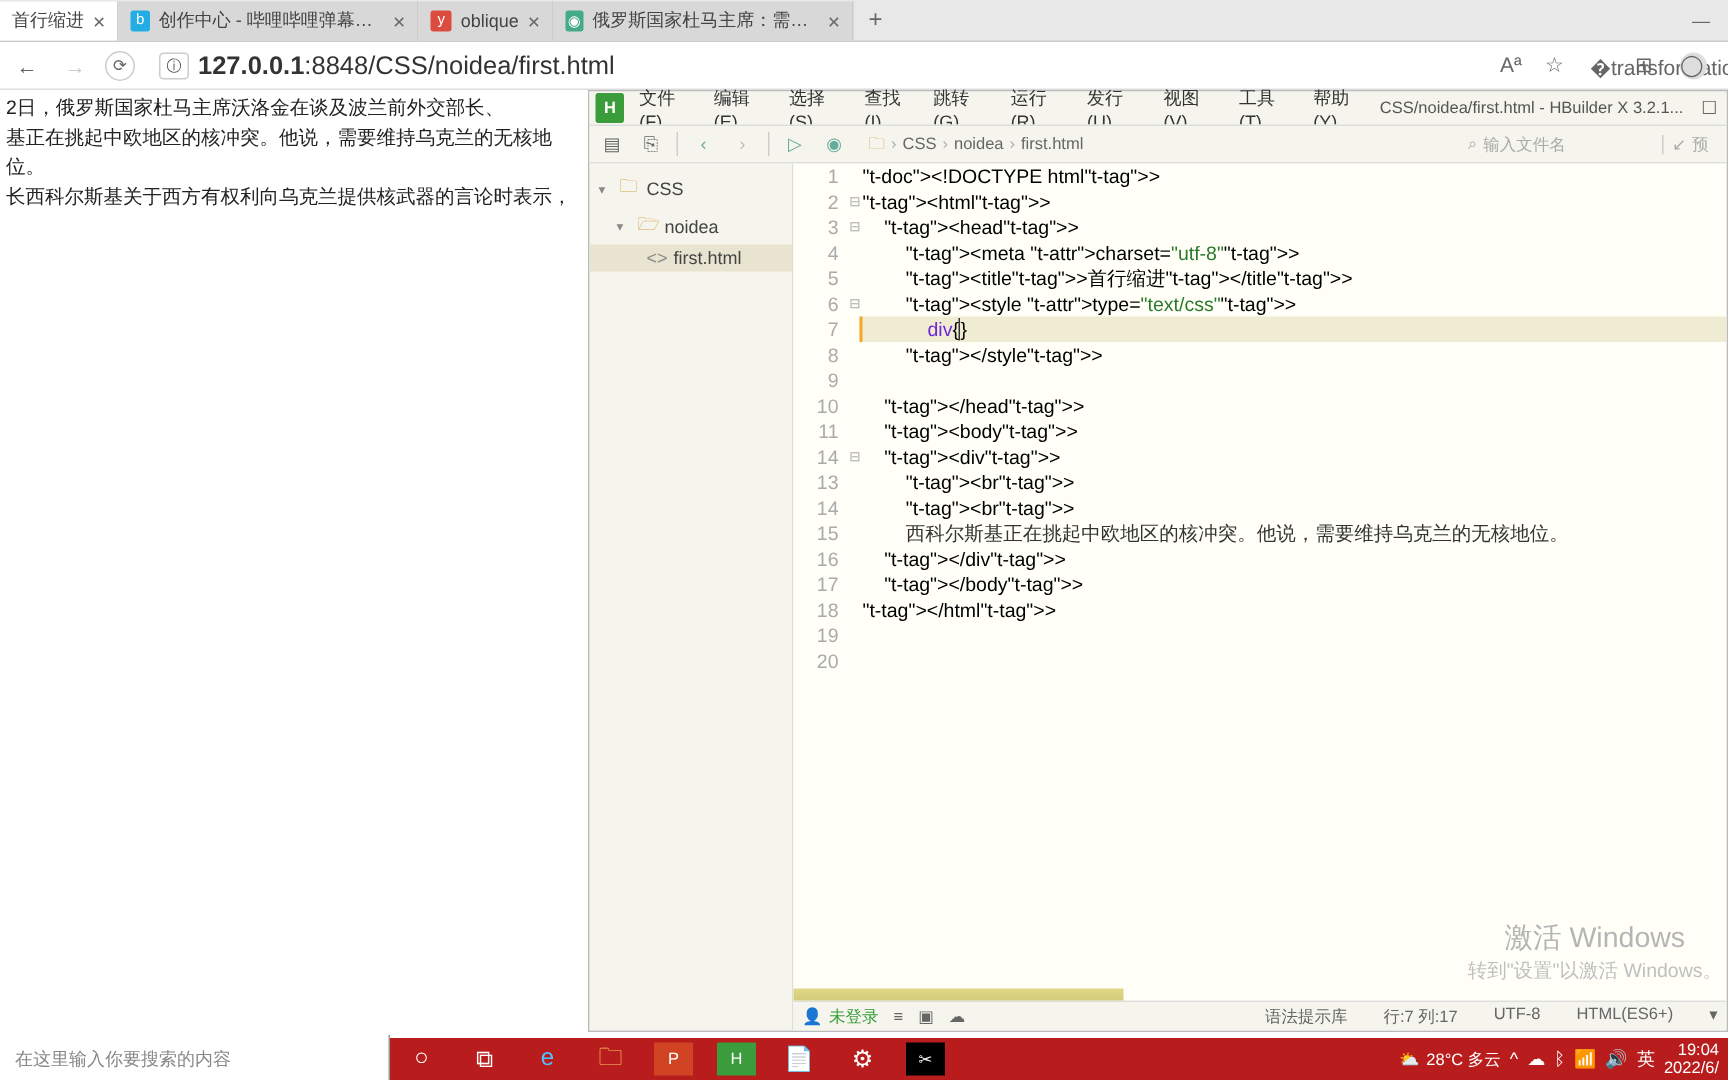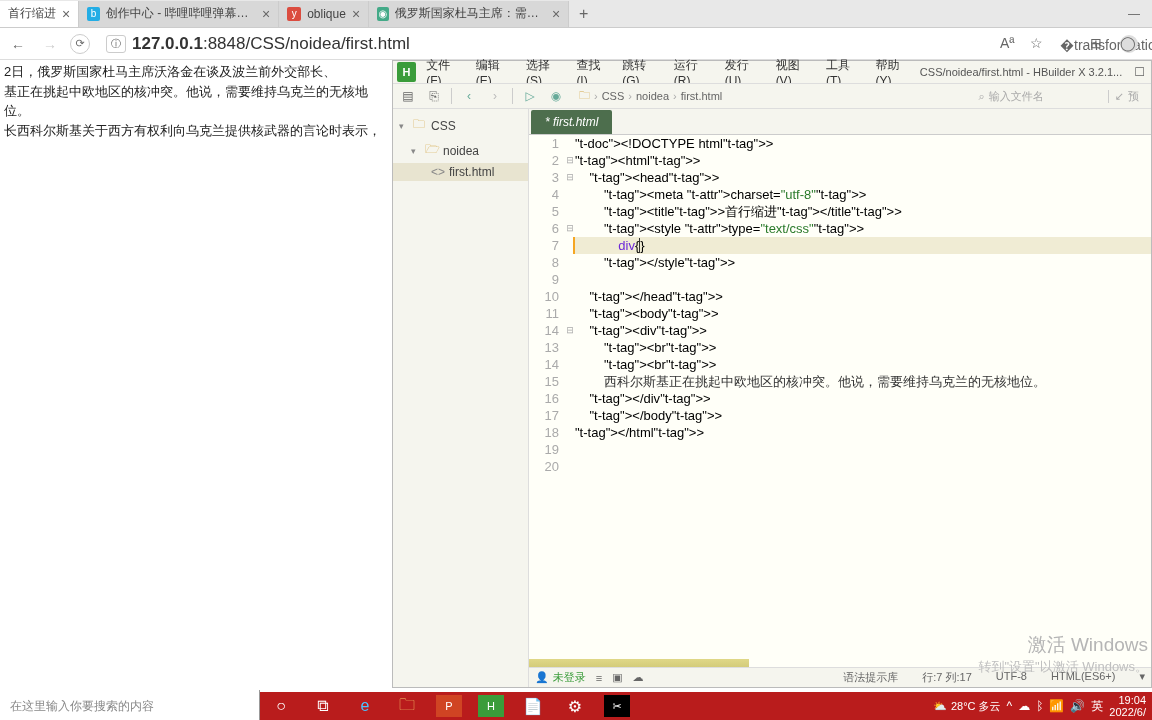--- a/index.html
+++ b/index.html
@@ -54,21 +54,21 @@
 .codelines{flex:1;background:#fffff8;position:relative}
 .cl{height:17px;white-space:pre}
 .cl.hl{background:#f0ecd4;border-left:2px solid #f5a623;margin-left:-2px;padding-left:0}
 .t-attr{color:#6d28d9}
 .t-str{color:#2a7a2a}
 .t-txt{color:#333}
 .ide-status{height:20px;border-top:1px solid #ddd;background:#f5f5ee;display:flex;align-items:center;font-size:11px;color:#666;padding:0 6px;gap:10px}
 .status-user{display:flex;align-items:center;gap:4px;color:#3a9c3a}
 .status-right{margin-left:auto;display:flex;gap:24px}
 .hscroll{height:8px;background:linear-gradient(#e0d888,#d4cc7a);position:absolute;bottom:20px;left:136px;width:220px}
-.watermark{position:absolute;right:4px;bottom:44px;text-align:right;color:#bfbfbf;font-size:13px}
+.watermark{position:absolute;right:4px;bottom:64px;text-align:center;color:#bfbfbf;font-size:13px}
 .watermark .big{font-size:19px;color:#b5b5b5}
 .taskbar{position:absolute;bottom:0;left:0;right:0;height:28px;background:#b91c1c;display:flex;align-items:center;color:#fff}
 .task-search{flex:0 0 260px;height:32px;background:#fff;color:#888;display:flex;align-items:center;padding:0 10px;font-size:12px;border-right:1px solid #999}
 .task-icons{display:flex;align-items:center;height:32px}
 .task-ico{width:42px;height:32px;display:flex;align-items:center;justify-content:center;font-size:16px}
 .tray{margin-left:auto;display:flex;align-items:center;gap:6px;padding-right:6px;font-size:11px}
 .tray-ico{font-size:12px}
 .weather{display:flex;align-items:center;gap:4px;font-size:11px}
 </style>
 </head>
@@ -178,23 +178,20 @@
           <span class="tree-ico">🗁</span>
           <span>noidea</span>
         </div>
         <div class="tree-row sel" style="padding-left:38px">
           <span style="color:#888">&lt;&gt;</span>
           <span>first.html</span>
         </div>
       </div>
 
       <div class="editor-wrap">
-        <div class="ed-tabs">
-          <div class="ed-tab">* first.html</div>
-        </div>
         <div class="code">
           <div class="gutter">
             <div class="ln">1</div>
               <div class="ln">2</div>
               <div class="ln">3</div>
               <div class="ln">4</div>
               <div class="ln">5</div>
               <div class="ln">6</div>
               <div class="ln">7</div>
               <div class="ln">8</div>

